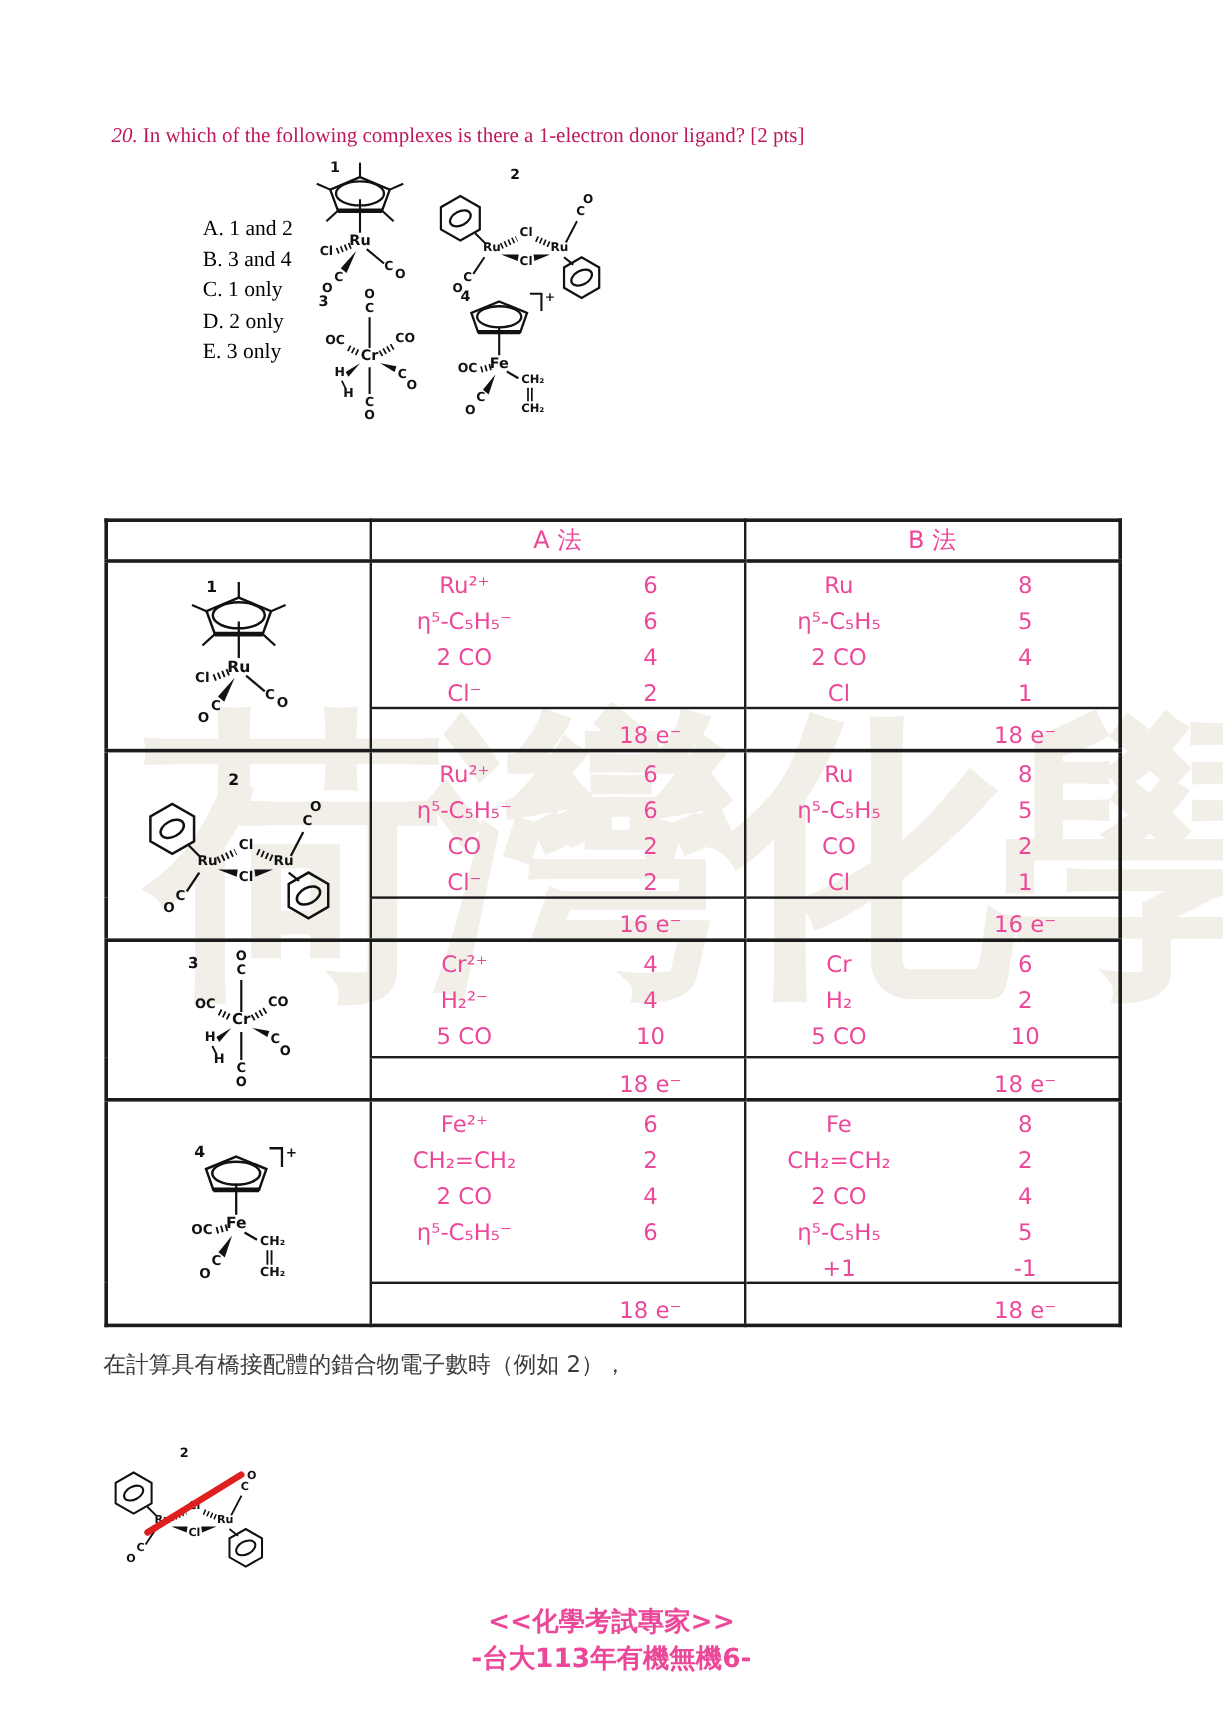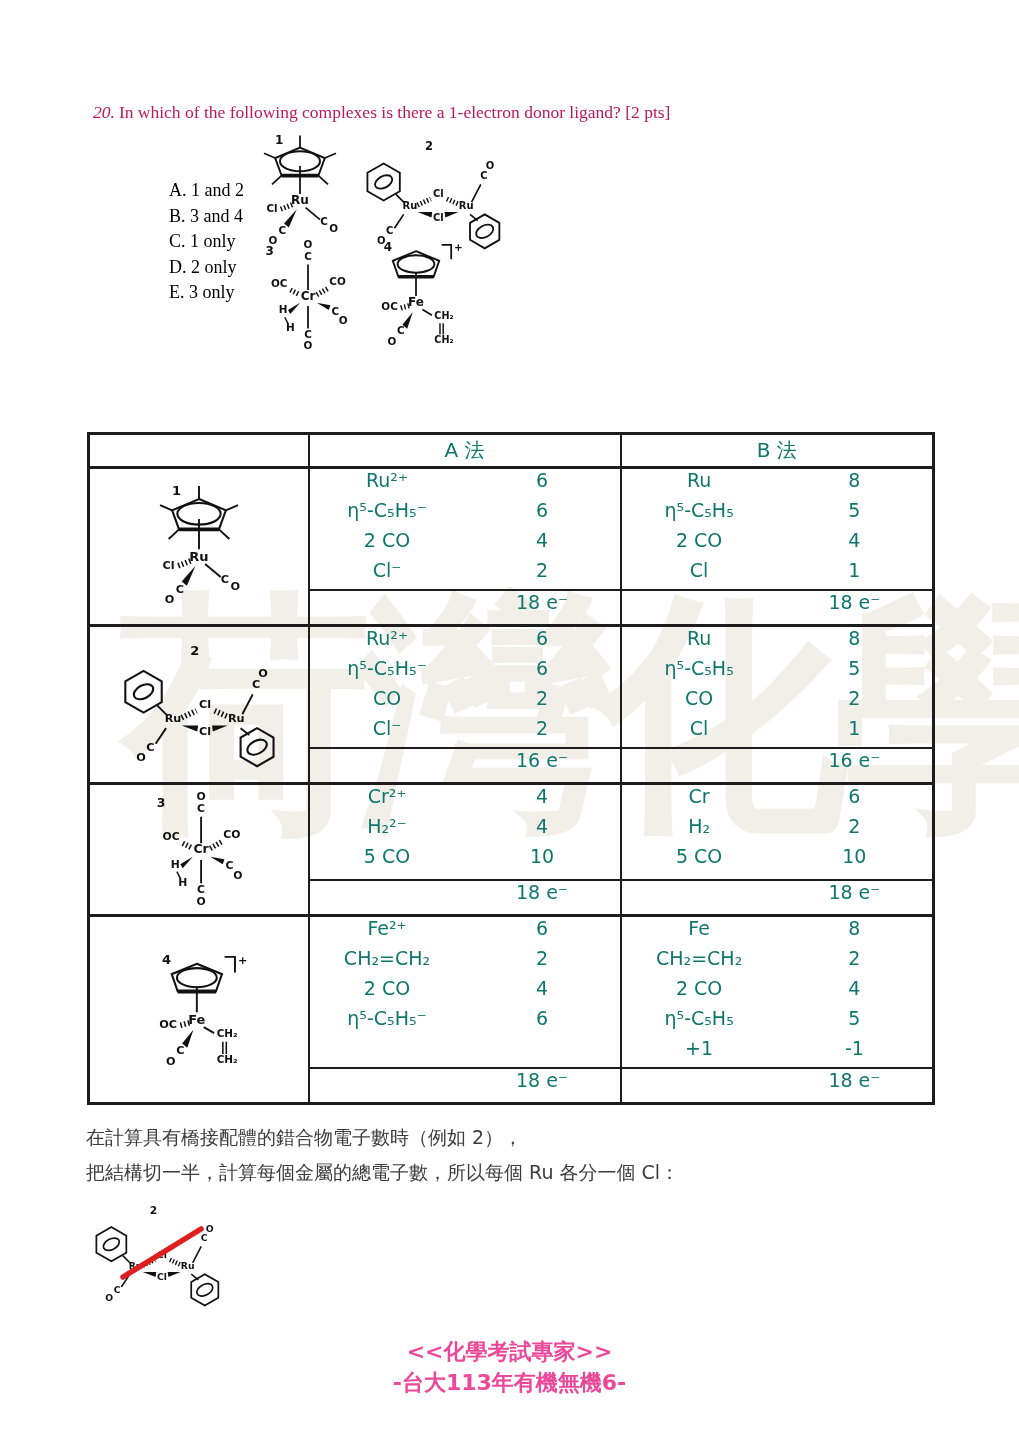--- a/index.html
+++ b/index.html
@@ -20,31 +20,31 @@
   .note    { left:86px; top:1120px; font-size:19px; color:#3c3c3c; line-height:35px; z-index:3;}
 
   
   .watermark { left:92px; top:570px; width:860px; z-index:0;
                font-size:252px; line-height:1.15; font-weight:bold;
                letter-spacing:-14px; color:#f2efe8; white-space:nowrap;margin-left:28px; }
 
   
   table.ec { position:absolute; left:87px; top:432px; width:845px; z-index:2;
              border-collapse:collapse; table-layout:fixed;
-             color:#0f766e; font-size:19px; background:transparent; }
+             color:#ec4899; font-size:19px; background:transparent; }
   table.ec col.c0 { width:220px; } table.ec col.c1 { width:312px; } table.ec col.c2 { width:313px; }
   table.ec { border:3px solid #1c1c1c; }
   table.ec th, table.ec td { border-left:2px solid #1c1c1c; padding:0; vertical-align:top; }
   table.ec tr.hrow th { border-bottom:3px solid #1c1c1c; height:34px;
                         font-weight:normal; font-size:20px; vertical-align:middle; text-align:center; }
   table.ec tr.crow td { border-top:3px solid #1c1c1c; }
   table.ec tr.trow td { border-top:2px solid #1c1c1c; height:33px; vertical-align:middle; }
   td.struct-cell { text-align:center; vertical-align:middle !important; }
   .lines { padding-top:3px; padding-bottom:2px; }
-  .ln { display:flex; height:30px; align-items:flex-start; }
+  .ln { display:flex; height:30px; align-items:flex-end; }
   .trow .ln { height:33px; }
   .ln .lig { width:50%; text-align:center; }
   .ln .val { width:50%; text-align:center; }
 
   
   .footer { left:0; top:1336px; width:1019px; text-align:center; z-index:3;
             font-weight:bold; color:#ec4899; font-size:22px; line-height:31px; }
 
   
   .bond  { stroke:#111; stroke-width:2.2; fill:none; }
@@ -431,21 +431,20 @@
             <span class="lig"></span>
             <span class="val">18 e⁻</span>
           </div>
         </td>
   </tr>
 </tbody>
   </table>
 
 <div class="abs note">
   <div>在計算具有橋接配體的錯合物電子數時（例如 2），</div>
-  <div>把結構切一半，計算每個金屬的總電子數，所以每個 Ru 各分一個 Cl：</div>
 </div>
 
 <svg class="inst" style="left:82px;top:1200px" width="150" height="107" viewBox="0 0 210 150">
     <use href="#sym-dimer" xlink:href="#sym-dimer"></use>
   </svg>
 <svg class="inst" style="left:82px;top:1200px;z-index:4" width="150" height="107">
   <line x1="41" y1="77" x2="119" y2="29" stroke="#df1f1f" stroke-width="5.5" stroke-linecap="round"></line>
 </svg>
 
 <div class="abs footer">

